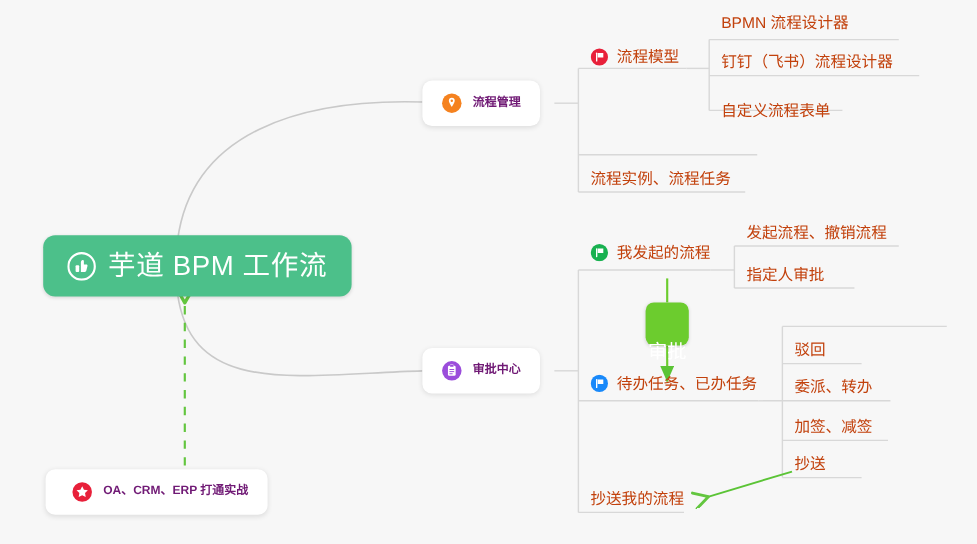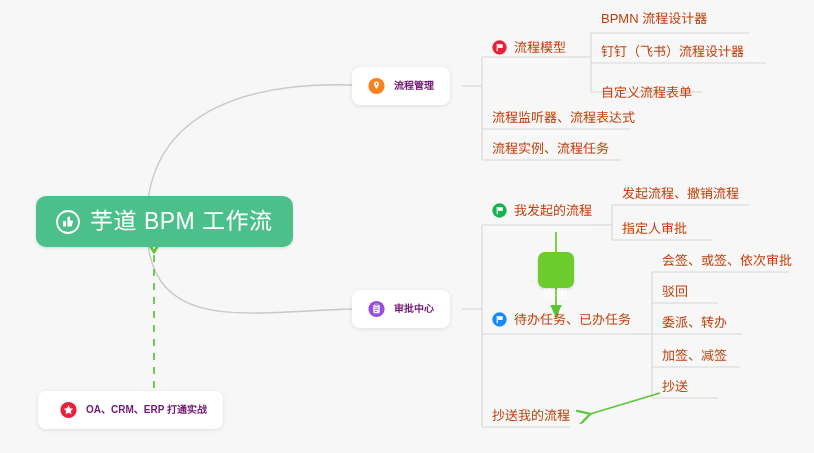--- a/index.html
+++ b/index.html
@@ -89,21 +89,21 @@
     display: flex;
     align-items: center;
     justify-content: center;
     background: #6ccc2e;
     border-radius: 7px;
     box-shadow: 0 1px 3px rgba(0,0,0,.14);
     box-sizing: border-box;
   }
   .callout-label {
     color: #ffffff;
-    font-size: 13px;
+    font-size: 16px;
     line-height: 1;
     white-space: nowrap;
     margin-top: 48px;
   }
 
   
   .badge {
     width: 17px;
     height: 17px;
     border-radius: 50%;
@@ -232,23 +232,20 @@
   </div>
 
   <div class="topic" style="left:601px; top:45px;">
     <span class="t-text">钉钉（飞书）流程设计器</span>
   </div>
 
   <div class="topic" style="left:601px; top:74px;margin-top:12px;">
     <span class="t-text">自定义流程表单</span>
   </div>
 
-  <div class="topic" style="left:492px; top:111px;">
-    <span class="t-text">流程监听器、流程表达式</span>
-  </div>
 
   <div class="topic" style="left:492px; top:142px;">
     <span class="t-text">流程实例、流程任务</span>
   </div>
 
   <div class="topic" style="left:492px; top:203px;">
     <span class="badge" style="width:15px;height:15px;">
       <svg viewBox="0 0 18 18" width="15" height="15" aria-hidden="true">
         <circle cx="9" cy="9" r="8.6" fill="#18b150"></circle>
         <rect x="5.6" y="4.6" width="1.35" height="9.0" rx="0.6" fill="#ffffff"></rect>
@@ -270,23 +267,20 @@
     <span class="badge" style="width:15px;height:15px;">
       <svg viewBox="0 0 18 18" width="15" height="15" aria-hidden="true">
         <circle cx="9" cy="9" r="8.6" fill="#1989fa"></circle>
         <rect x="5.6" y="4.6" width="1.35" height="9.0" rx="0.6" fill="#ffffff"></rect>
         <path d="M7.3 5.0 L12.9 5.0 L12.9 9.5 L7.3 9.5 Z" fill="#ffffff"></path>
       </svg>
     </span>
     <span class="t-text">待办任务、已办任务</span>
   </div>
 
-  <div class="topic" style="left:662px; top:254px;">
-    <span class="t-text">会签、或签、依次审批</span>
-  </div>
 
   <div class="topic" style="left:662px; top:285px;">
     <span class="t-text">驳回</span>
   </div>
 
   <div class="topic" style="left:662px; top:316px;">
     <span class="t-text">委派、转办</span>
   </div>
 
   <div class="topic" style="left:662px; top:349px;">

